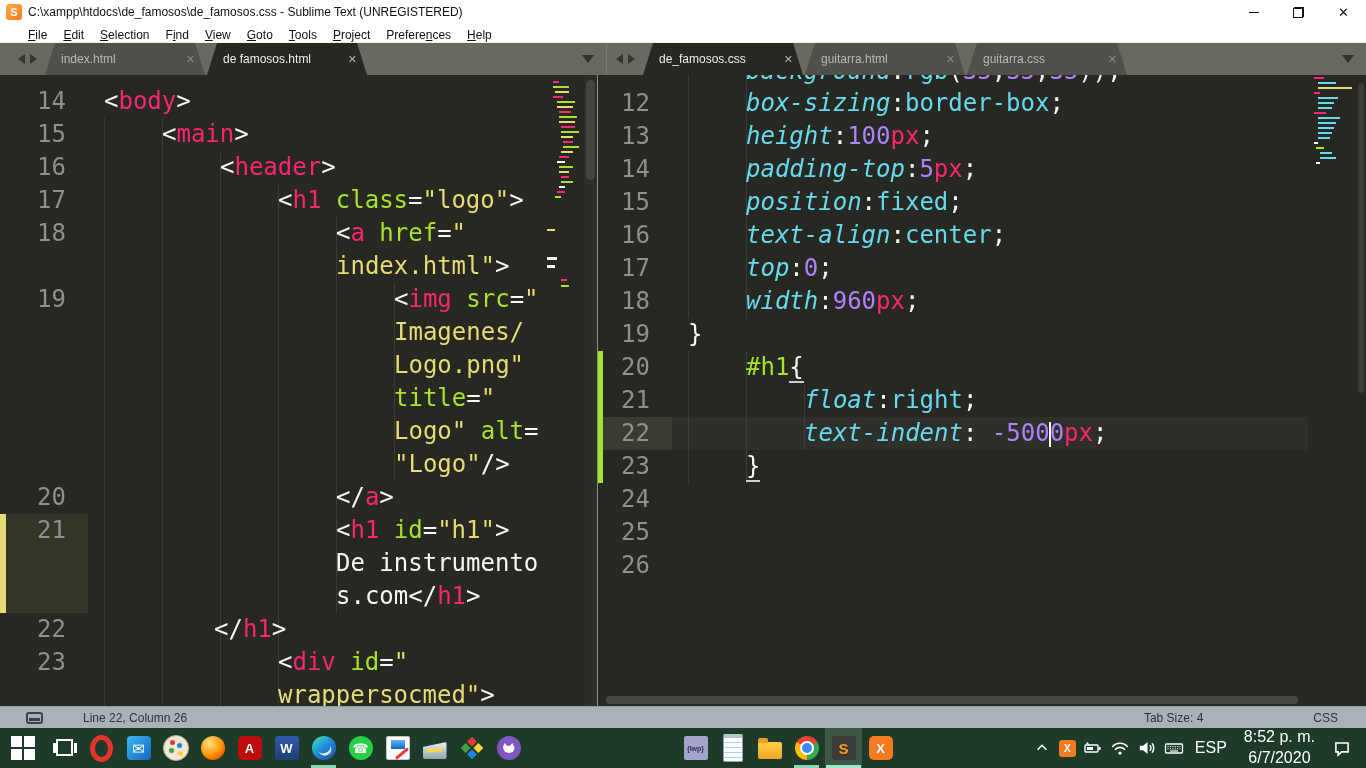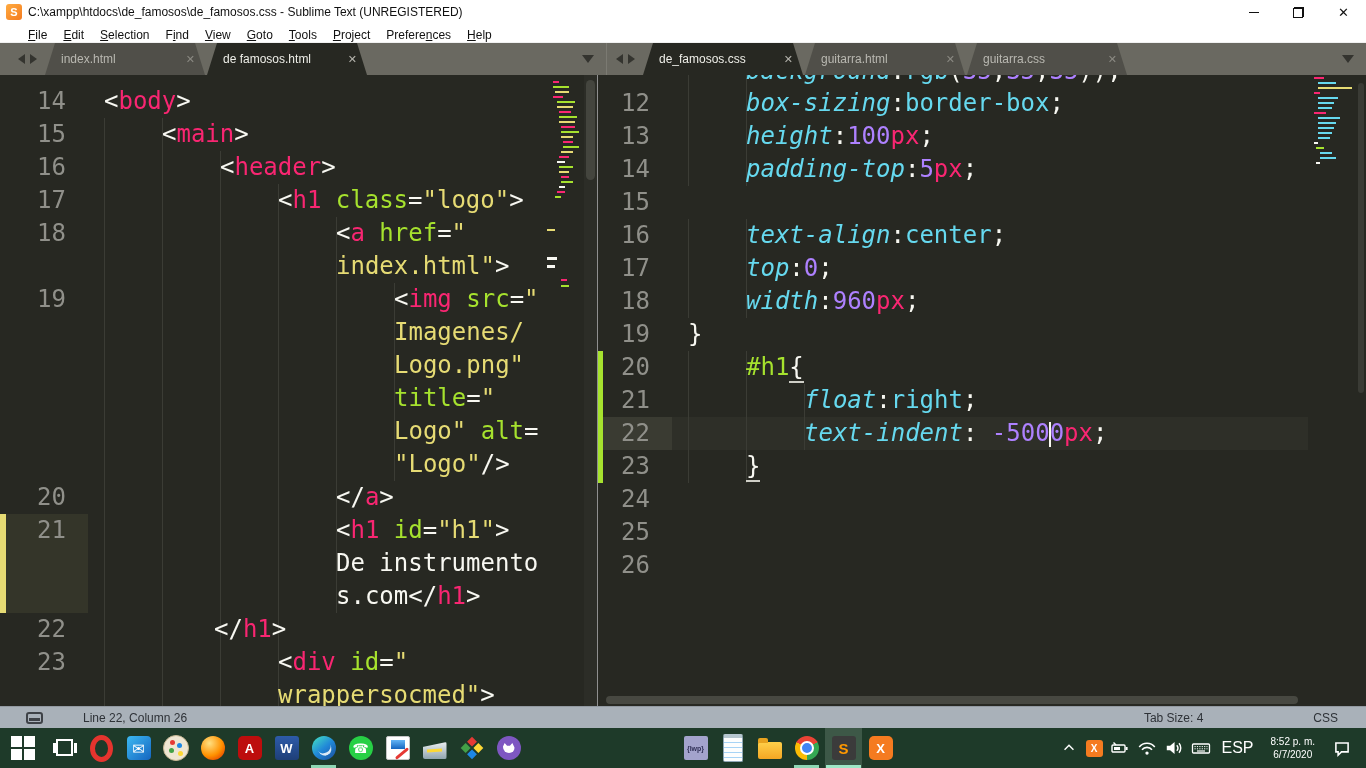--- a/index.html
+++ b/index.html
@@ -154,21 +154,21 @@
   .i-chrome::after { content:""; position:absolute; width:10px; height:10px; border-radius:50%; background:#4285f4; border:2px solid #fff; }
   .i-sublime::before { width:24px; height:24px; border-radius:3px; background:#3b3b3b; }
   .i-sublime .glyph { color:#ff9800; font-size:15px; }
   .i-xampp::before { width:24px; height:24px; border-radius:5px; background:#f57b20; }
 
   .tray { margin-left:auto; display:flex; align-items:center; gap:7px; padding-right:10px; color:#fff; }
   .tray-icon { display:flex; align-items:center; justify-content:center; width:20px; height:40px; }
   .tray-xampp { width:17px; height:17px; border-radius:3px; background:#f57b20; display:flex; align-items:center; justify-content:center;
                 font-size:10px; font-weight:bold; color:#fff; }
   .tray-lang { font-size:16px; padding:0 4px; }
-  .tray-clock { font-size:10px; line-height:1.3; text-align:center; padding:0 6px; white-space:nowrap; }
+  .tray-clock { font-size:16px; line-height:1.3; text-align:center; padding:0 6px; white-space:nowrap; }
 
   svg.ticon-svg { display:block; }
 </style>
 </head>
 <body>
 
 <div class="window">
 
   <div class="titlebar">
     <div class="app-icon">S</div>
@@ -371,20 +371,21 @@
           <div class="crow">
             <div class="gut">13</div>
             <div class="line" style="padding-left: 58px; background-image: repeating-linear-gradient(to right, rgb(59, 60, 53) 0px, rgb(59, 60, 53) 1px, transparent 1px, transparent 58px); background-size: 59px 100%; background-repeat: no-repeat;"><span class="seg p">height</span><span class="seg w">:</span><span class="seg n">100</span><span class="seg u">px</span><span class="seg w">;</span></div>
           </div>
           <div class="crow">
             <div class="gut">14</div>
             <div class="line" style="padding-left: 58px; background-image: repeating-linear-gradient(to right, rgb(59, 60, 53) 0px, rgb(59, 60, 53) 1px, transparent 1px, transparent 58px); background-size: 59px 100%; background-repeat: no-repeat;"><span class="seg p">padding-top</span><span class="seg w">:</span><span class="seg n">5</span><span class="seg u">px</span><span class="seg w">;</span></div>
           </div>
           <div class="crow">
             <div class="gut">15</div>
+            <div class="line" style="padding-left: 58px; background-image: repeating-linear-gradient(to right, rgb(59, 60, 53) 0px, rgb(59, 60, 53) 1px, transparent 1px, transparent 58px); background-size: 59px 100%; background-repeat: no-repeat;"><span class="seg p">position</span><span class="seg w">:</span><span class="seg v">fixed</span><span class="seg w">;</span></div>
           </div>
           <div class="crow">
             <div class="gut">16</div>
             <div class="line" style="padding-left: 58px; background-image: repeating-linear-gradient(to right, rgb(59, 60, 53) 0px, rgb(59, 60, 53) 1px, transparent 1px, transparent 58px); background-size: 59px 100%; background-repeat: no-repeat;"><span class="seg p">text-align</span><span class="seg w">:</span><span class="seg v">center</span><span class="seg w">;</span></div>
           </div>
           <div class="crow">
             <div class="gut">17</div>
             <div class="line" style="padding-left: 58px; background-image: repeating-linear-gradient(to right, rgb(59, 60, 53) 0px, rgb(59, 60, 53) 1px, transparent 1px, transparent 58px); background-size: 59px 100%; background-repeat: no-repeat;"><span class="seg p">top</span><span class="seg w">:</span><span class="seg n">0</span><span class="seg w">;</span></div>
           </div>
           <div class="crow">

